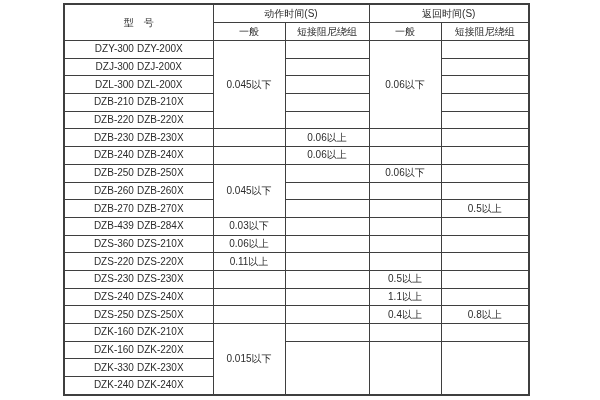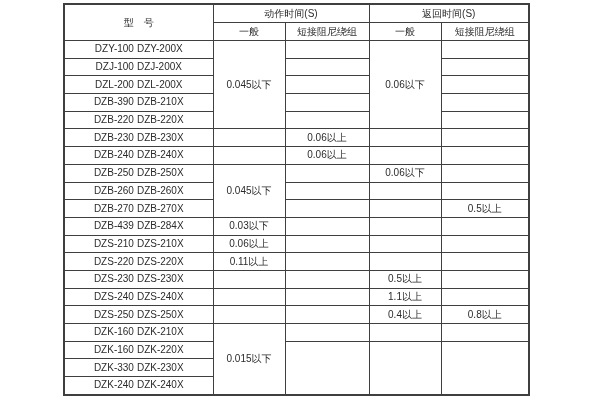--- a/index.html
+++ b/index.html
@@ -48,41 +48,41 @@
       <th colspan="2">返回时间(S)</th>
     </tr>
     <tr class="hrow">
       <th>一般</th>
       <th>短接阻尼绕组</th>
       <th>一般</th>
       <th>短接阻尼绕组</th>
     </tr>
 
     <tr class="drow">
-      <td class="model-cell"><span class="m1">DZY-100</span><span class="m2">DZY-200X</span></td>
+      <td class="model-cell"><span class="m1">DZY-300</span><span class="m2">DZY-200X</span></td>
       <td rowspan="5" class="val">0.045以下</td>
       <td></td>
       <td rowspan="5" class="val">0.06以下</td>
       <td></td>
     </tr>
 
     <tr class="drow">
-      <td class="model-cell"><span class="m1">DZJ-100</span><span class="m2">DZJ-200X</span></td>
-      <td></td>
-      <td></td>
-    </tr>
-
-    <tr class="drow">
-      <td class="model-cell"><span class="m1">DZL-200</span><span class="m2">DZL-200X</span></td>
-      <td></td>
-      <td></td>
-    </tr>
-
-    <tr class="drow">
-      <td class="model-cell"><span class="m1">DZB-390</span><span class="m2">DZB-210X</span></td>
+      <td class="model-cell"><span class="m1">DZJ-300</span><span class="m2">DZJ-200X</span></td>
+      <td></td>
+      <td></td>
+    </tr>
+
+    <tr class="drow">
+      <td class="model-cell"><span class="m1">DZL-300</span><span class="m2">DZL-200X</span></td>
+      <td></td>
+      <td></td>
+    </tr>
+
+    <tr class="drow">
+      <td class="model-cell"><span class="m1">DZB-210</span><span class="m2">DZB-210X</span></td>
       <td></td>
       <td></td>
     </tr>
 
     <tr class="drow">
       <td class="model-cell"><span class="m1">DZB-220</span><span class="m2">DZB-220X</span></td>
       <td></td>
       <td></td>
     </tr>
 
@@ -126,21 +126,21 @@
 
     <tr class="drow">
       <td class="model-cell"><span class="m1">DZB-439</span><span class="m2">DZB-284X</span></td>
       <td class="val">0.03以下</td>
       <td></td>
       <td></td>
       <td></td>
     </tr>
 
     <tr class="drow">
-      <td class="model-cell"><span class="m1">DZS-210</span><span class="m2">DZS-210X</span></td>
+      <td class="model-cell"><span class="m1">DZS-360</span><span class="m2">DZS-210X</span></td>
       <td class="val">0.06以上</td>
       <td></td>
       <td></td>
       <td></td>
     </tr>
 
     <tr class="drow">
       <td class="model-cell"><span class="m1">DZS-220</span><span class="m2">DZS-220X</span></td>
       <td class="val">0.11以上</td>
       <td></td>

